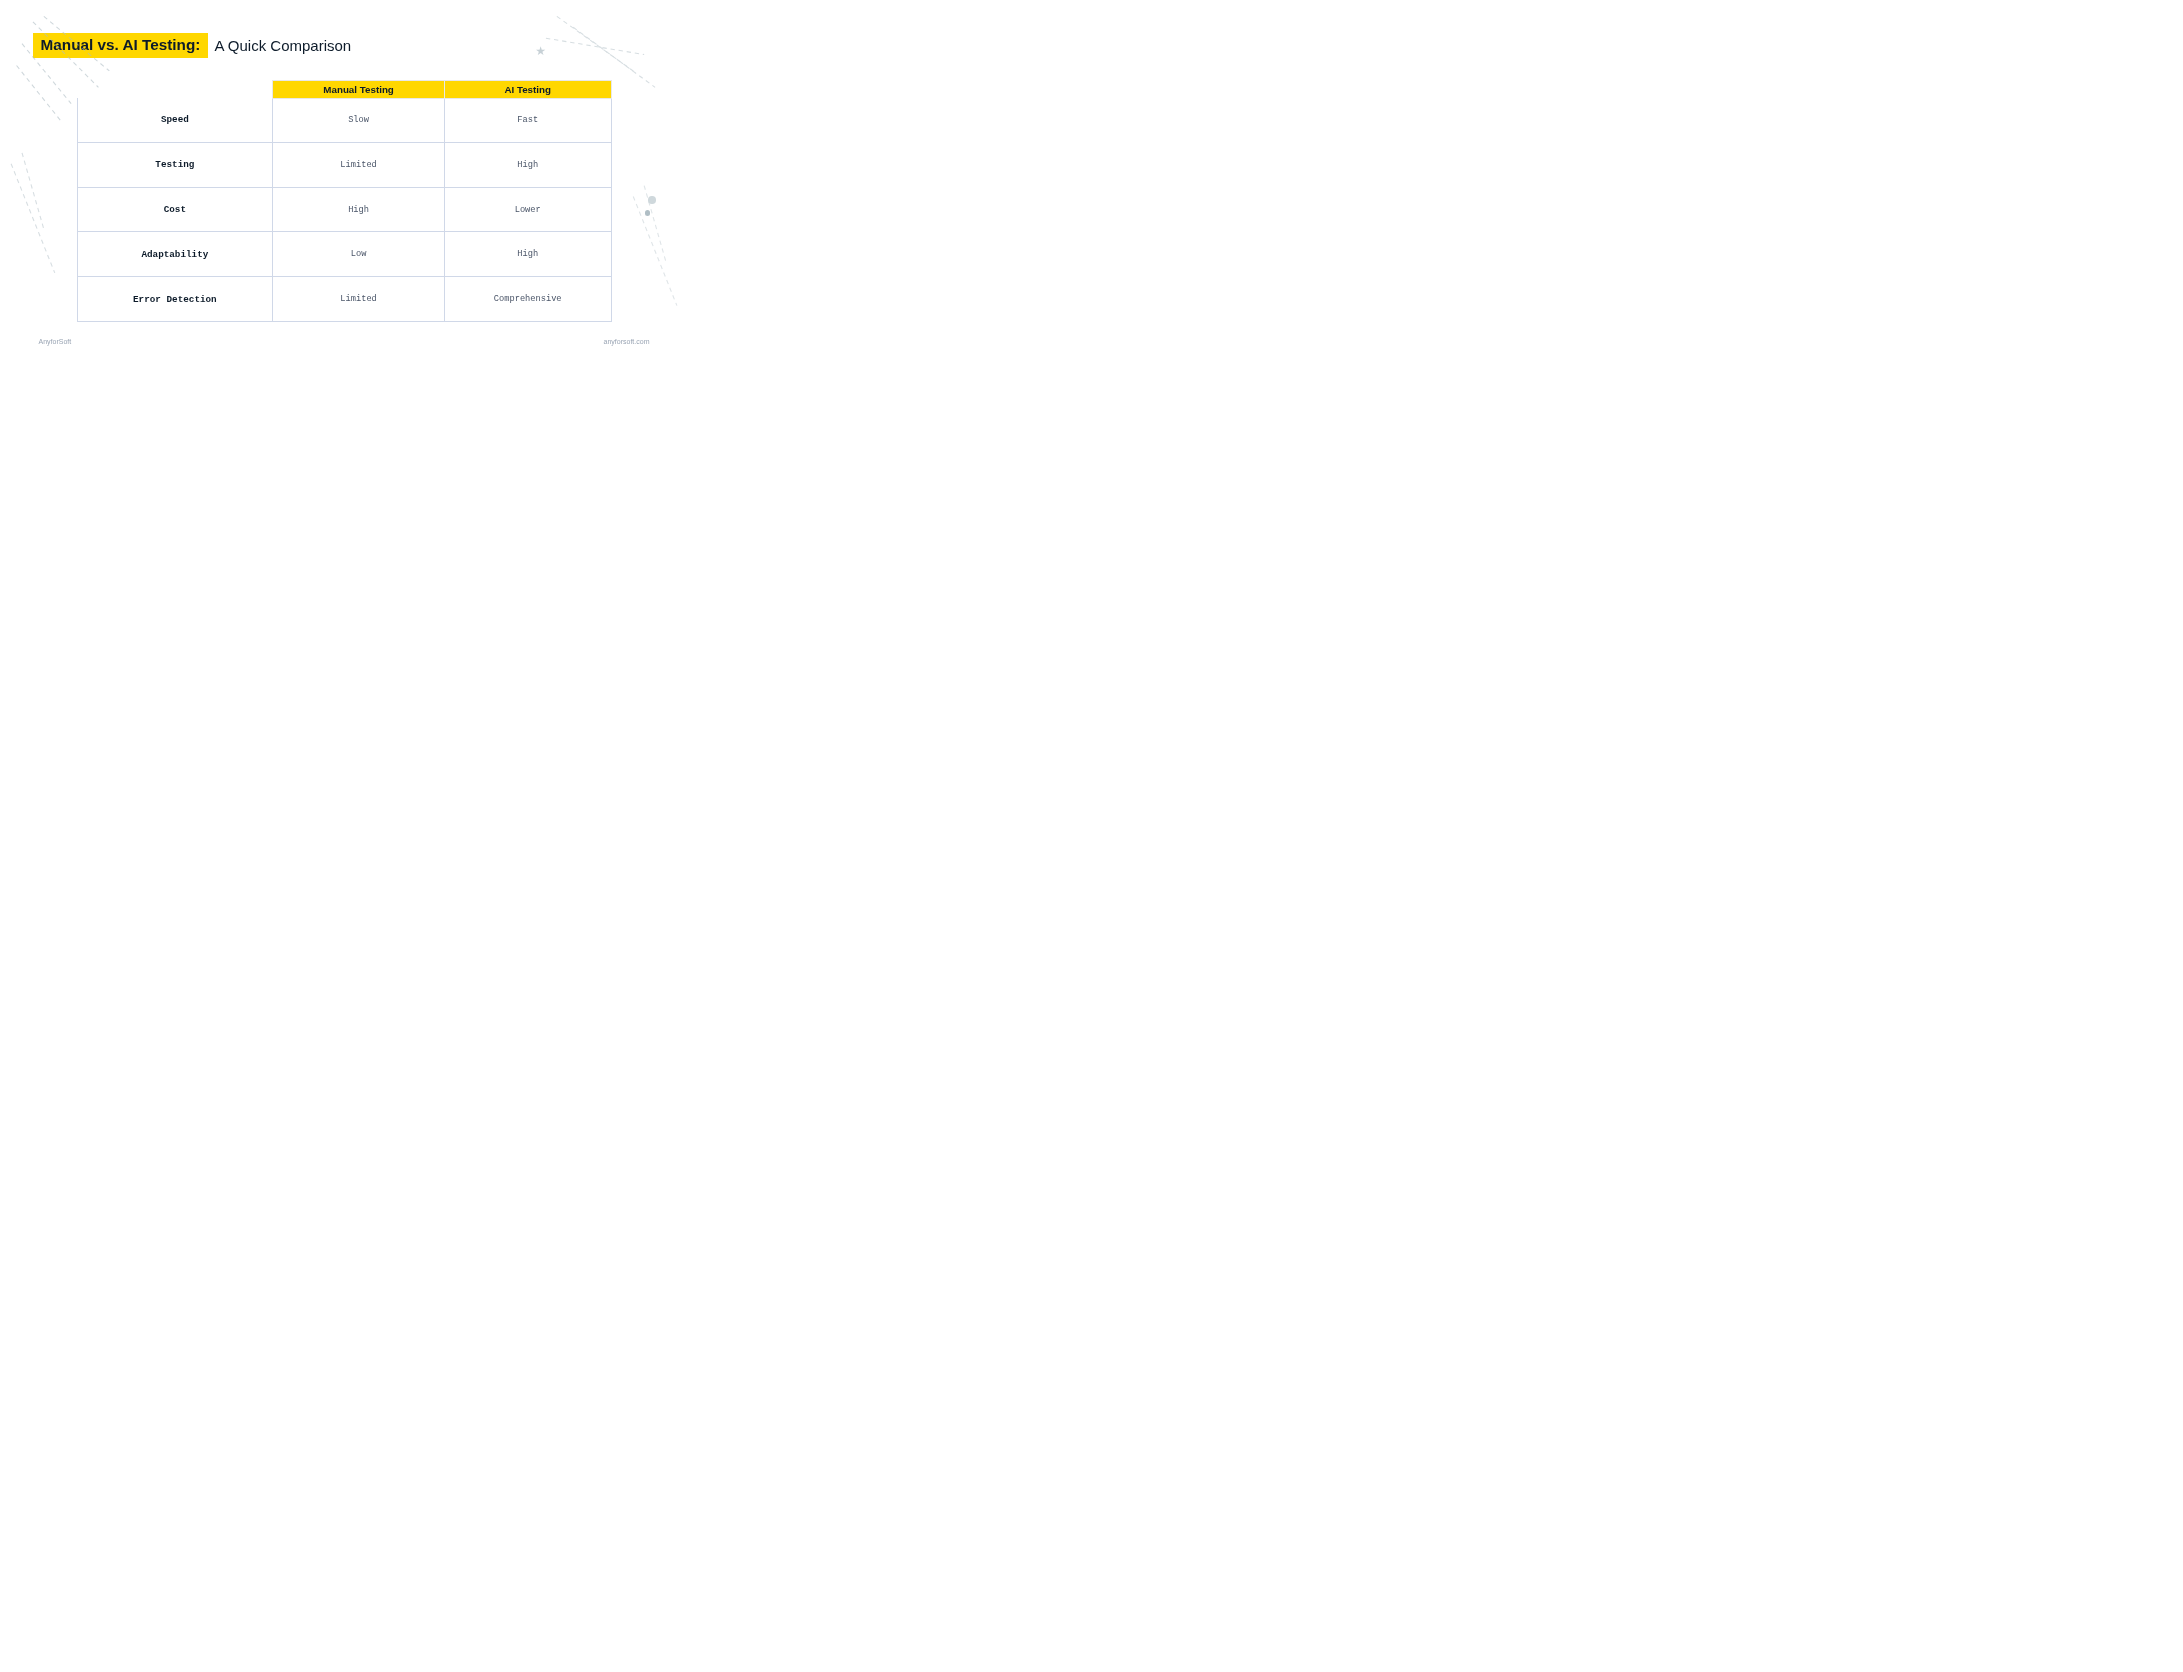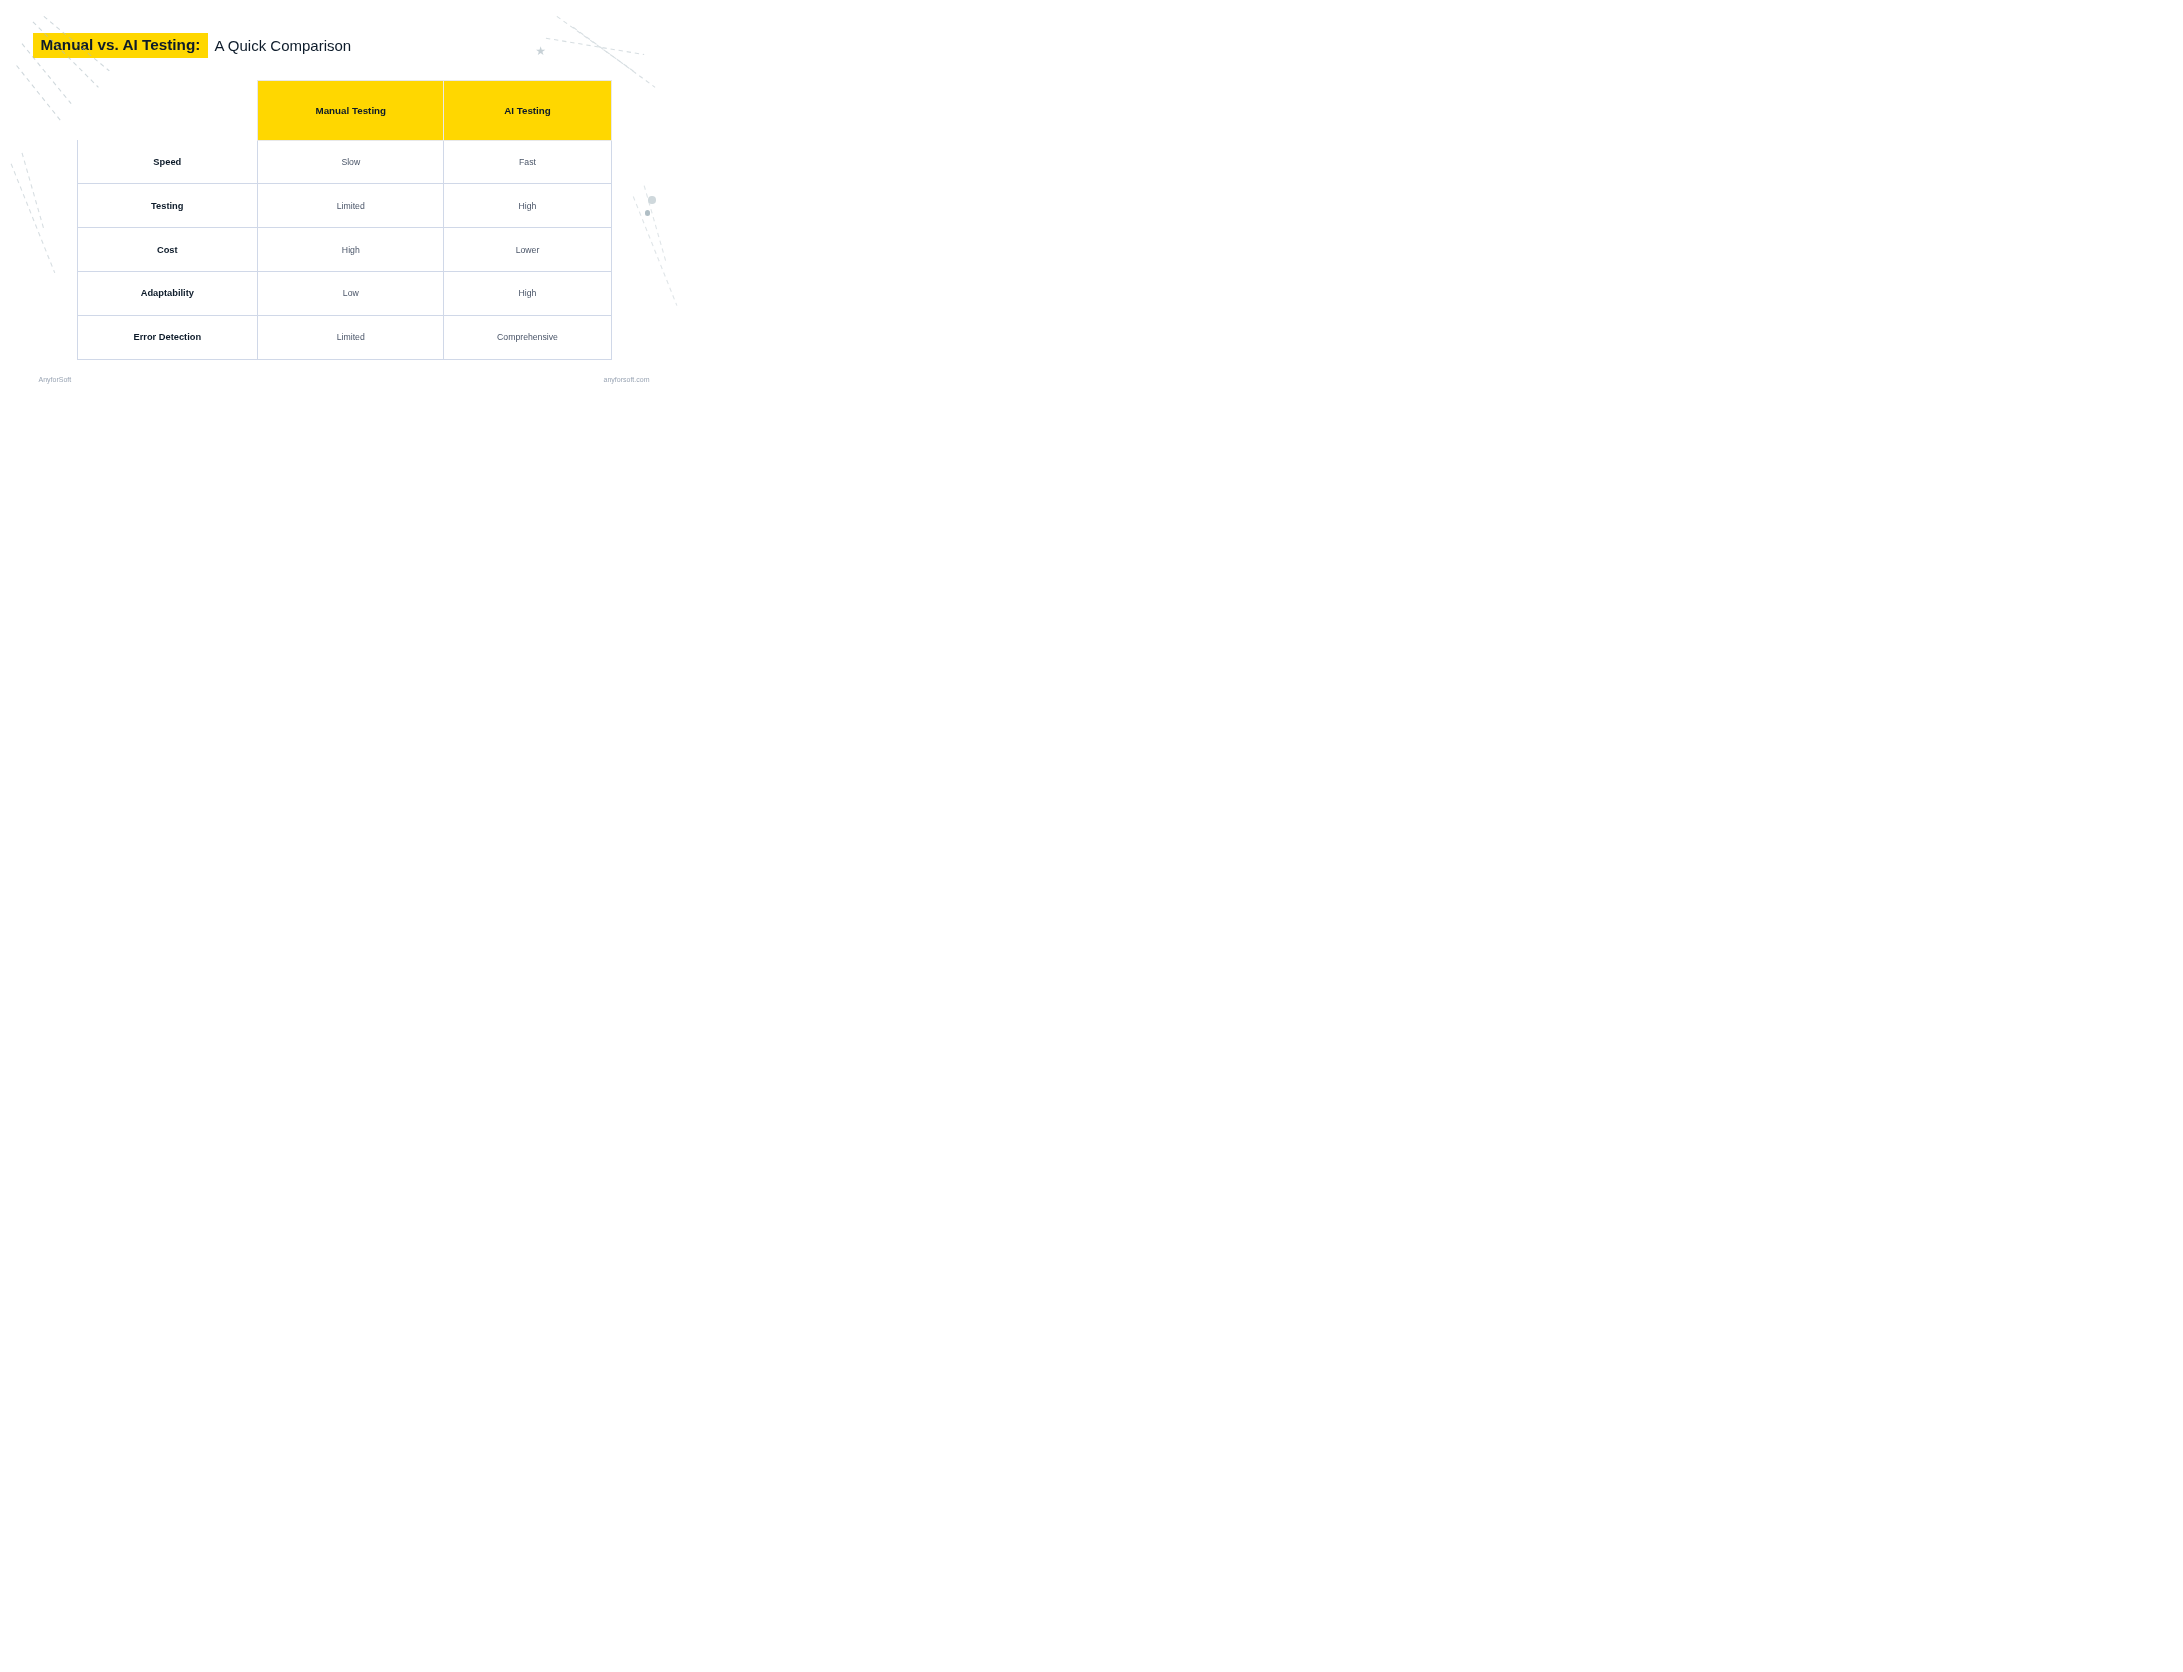--- a/index.html
+++ b/index.html
@@ -89,21 +89,21 @@
     }
 
     .comparison-table {
       width: 100%;
       border-collapse: collapse;
     }
 
     
     .header-row th {
       background: #FFD700;
-      padding: 24px 11px;
+      padding: 3px 11px;
       text-align: center;
       font-weight: 800;
       font-size: 9.8px;
       color: #0d1b2a;
       border: 0.5px solid #e8e8e8;
     }
 
     .header-row th:first-child {
       background: transparent;
       border: none;
@@ -113,20 +113,21 @@
     .comparison-table tbody tr {
       border-bottom: 0.5px solid #d0d8e8;
     }
 
     .comparison-table tbody td {
       padding: 16.4px 11px;
       text-align: center;
       font-size: 8.7px;
       color: #4a5568;
       border: 0.5px solid #d0d8e8;
+      font-family: Liberation Mono, monospace;
     }
 
     .comparison-table tbody td:first-child {
       text-align: center;
       font-weight: 700;
       font-size: 9.3px;
       color: #0d1b2a;
       border-left: 0.5px solid #d0d8e8;
       background: #ffffff;
     }

